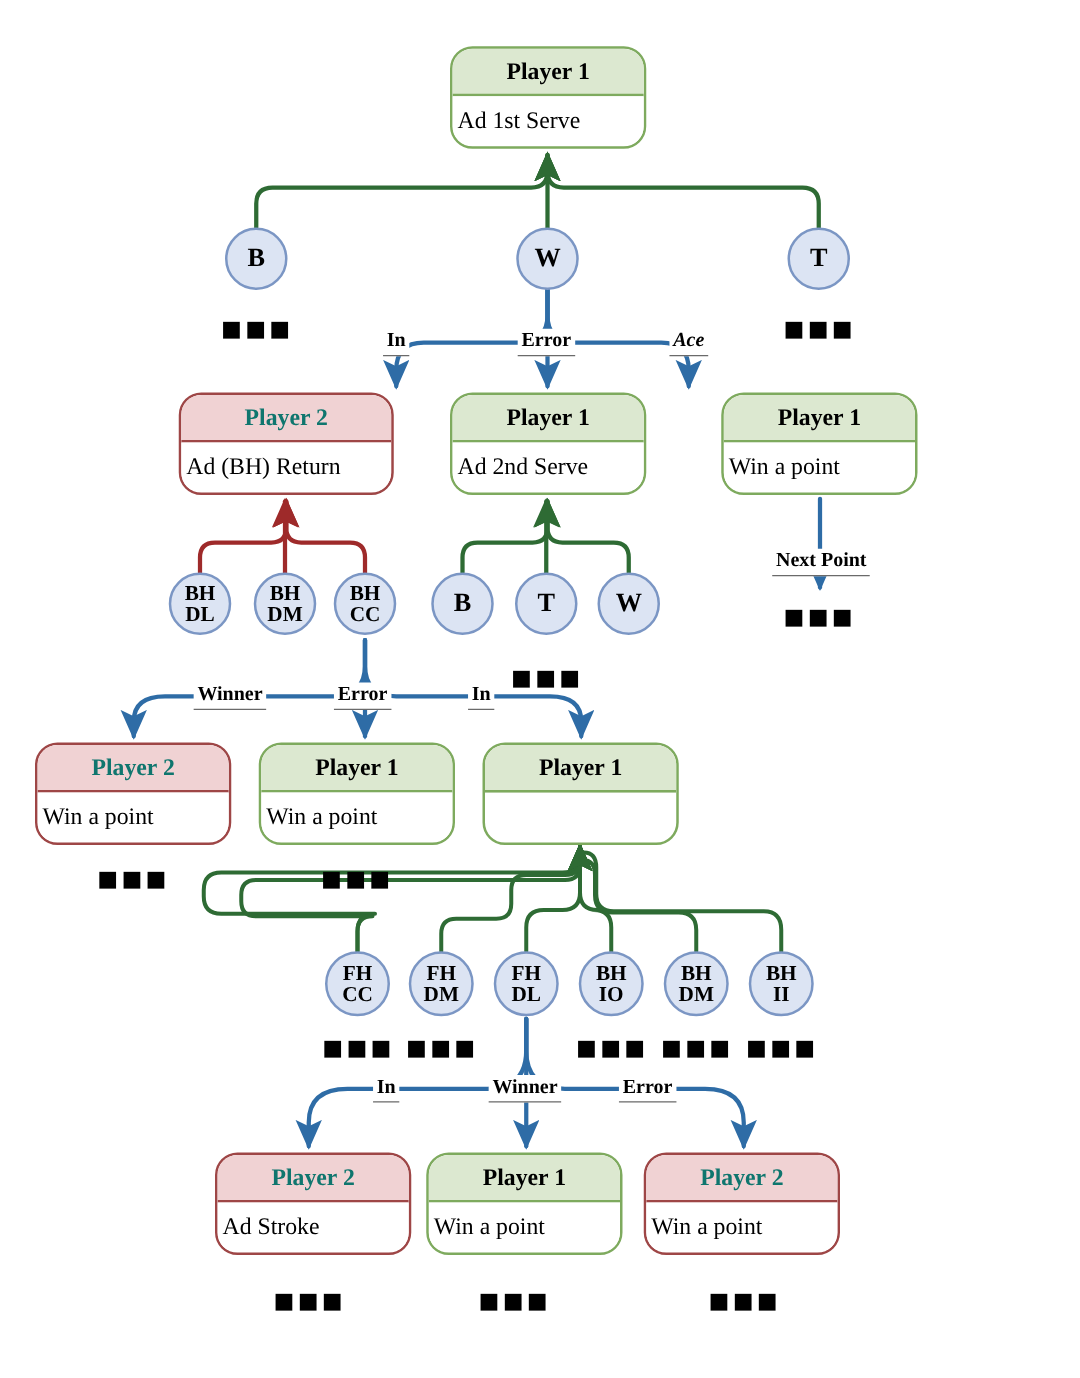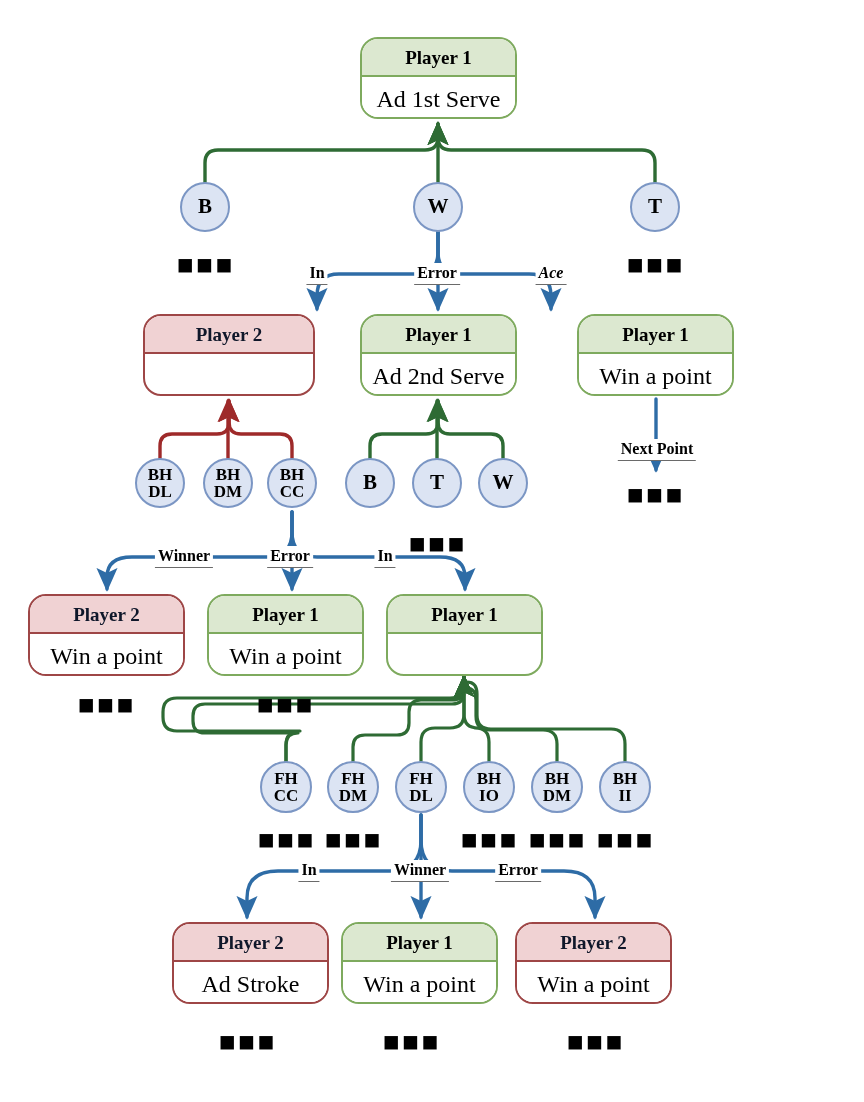--- a/index.html
+++ b/index.html
@@ -3,25 +3,25 @@
 <meta charset="utf-8">
 <style>
   html,body{margin:0;padding:0;background:#ffffff;}
   body{width:864px;height:1102px;font-family:"Liberation Serif",serif;overflow:hidden;}
   #stage{position:relative;width:864px;height:1102px;}
   svg#wires{position:absolute;left:0;top:0;width:864px;height:1102px;}
 
   
   .node{position:absolute;border-radius:18px;overflow:hidden;box-sizing:border-box;border-width:2.5px;border-style:solid;background:#ffffff;}
   .node .hdr{text-align:center;font-weight:bold;font-size:19px;line-height:1;padding:9px 4px 8px;box-sizing:border-box;border-bottom-width:2.2px;border-bottom-style:solid;}
-  .node .bdy{text-align:center;font-size:24px;line-height:1;padding:10px 4px 9px;box-sizing:border-box;background:#ffffff;}
+  .node .bdy{font-size:19px;line-height:1;padding:10px 4px 9px;box-sizing:border-box;background:#ffffff;}
   .node.p1{border-color:#7EAA5E;}
   .node.p1 .hdr{background:#DCE8D0;border-bottom-color:#7EAA5E;color:#000;}
   .node.p2{border-color:#9E4646;}
-  .node.p2 .hdr{background:#F0D2D3;border-bottom-color:#9E4646;color:#0f172a;}
+  .node.p2 .hdr{background:#F0D2D3;border-bottom-color:#9E4646;color:#0f766e;}
 
   
   .circ{position:absolute;border-radius:50%;background:#DCE4F3;border:2.5px solid #7B96C4;
         display:flex;flex-direction:column;align-items:center;justify-content:center;
         font-weight:bold;box-sizing:border-box;color:#000;}
   .circ .l1,.circ .l2{line-height:1.02;}
 
   
   .elabel{position:absolute;transform:translate(-50%,-50%);background:#ffffff;
           font-weight:bold;font-size:16px;line-height:1;padding:2px 3px 3px;
@@ -104,20 +104,21 @@
     </g>
   </svg>
 
   <div class="node p1" style="left:360px;top:37px;width:157px;height:82px;">
     <div class="hdr">Player 1</div>
     <div class="bdy">Ad 1st Serve</div>
   </div>
 
   <div class="node p2" style="left:143px;top:314px;width:172px;height:82px;">
     <div class="hdr">Player 2</div>
+    <div class="bdy">Ad (BH) Return</div>
   </div>
 
   <div class="node p1" style="left:360px;top:314px;width:157px;height:82px;">
     <div class="hdr">Player 1</div>
     <div class="bdy">Ad 2nd Serve</div>
   </div>
 
   <div class="node p1" style="left:577px;top:314px;width:157px;height:82px;">
     <div class="hdr">Player 1</div>
     <div class="bdy">Win a point</div>

